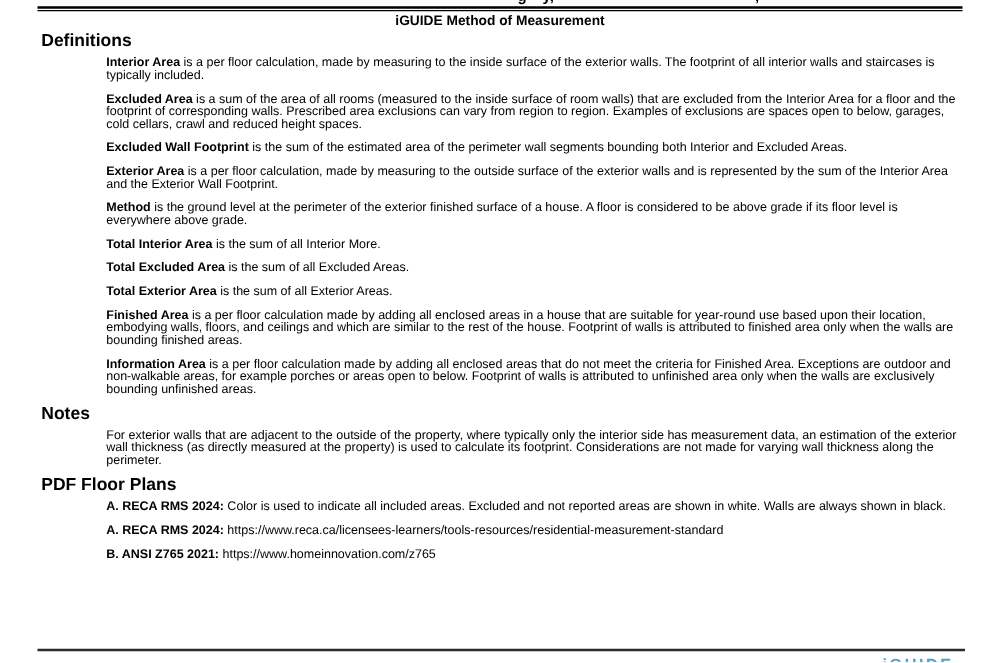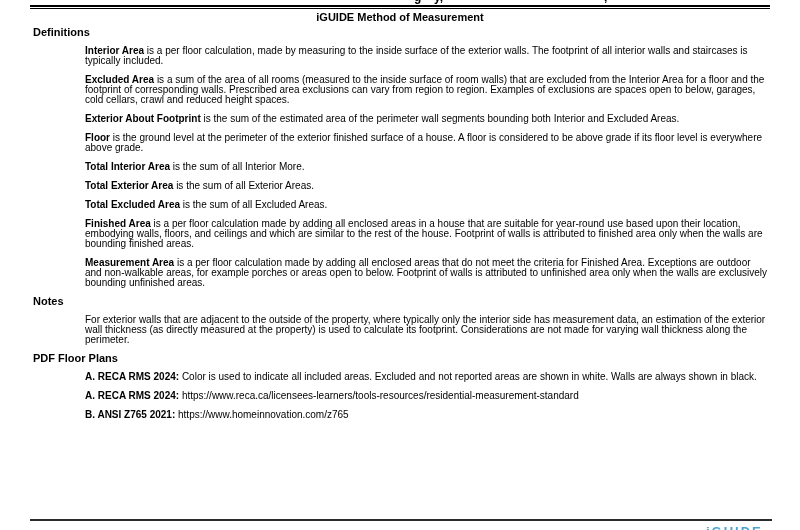--- a/index.html
+++ b/index.html
@@ -53,21 +53,21 @@
   }
   .doc-title {
     margin: 11px 0 0 0;
     text-align: center;
     font-size: 11px;
     font-weight: bold;
     line-height: 12px;
   }
   .section-heading {
     margin: 8px 30px 0 33px;
-    font-size: 11px;
+    font-size: 14px;
     font-weight: bold;
     line-height: 10px;
   }
   .section-heading.first {
     margin-top: 4px;
   }
   .para {
     margin: 9px 30px 0 85px;
     font-size: 10px;
     line-height: 10px;
@@ -119,34 +119,35 @@
   <div class="content">
 
     <div class="doc-title">iGUIDE Method of Measurement</div>
 
     <div class="section-heading first">Definitions</div>
 
     <p class="para"><span class="term">Interior Area</span><span> is a per floor calculation, made by measuring to the inside surface of the exterior walls. The footprint of all interior walls and staircases is typically included.</span></p>
 
     <p class="para"><span class="term">Excluded Area</span><span> is a sum of the area of all rooms (measured to the inside surface of room walls) that are excluded from the Interior Area for a floor and the footprint of corresponding walls. Prescribed area exclusions can vary from region to region. Examples of exclusions are spaces open to below, garages, cold cellars, crawl and reduced height spaces.</span></p>
 
-    <p class="para"><span class="term">Exterior About Footprint</span><span> is the sum of the estimated area of the perimeter wall segments bounding both Interior and Excluded Areas.</span></p>
+    <p class="para"><span class="term">Excluded Wall Footprint</span><span> is the sum of the estimated area of the perimeter wall segments bounding both Interior and Excluded Areas.</span></p>
 
+    <p class="para"><span class="term">Exterior Area</span><span> is a per floor calculation, made by measuring to the outside surface of the exterior walls and is represented by the sum of the Interior Area and the Exterior Wall Footprint.</span></p>
 
-    <p class="para"><span class="term">Floor</span><span> is the ground level at the perimeter of the exterior finished surface of a house. A floor is considered to be above grade if its floor level is everywhere above grade.</span></p>
+    <p class="para"><span class="term">Method</span><span> is the ground level at the perimeter of the exterior finished surface of a house. A floor is considered to be above grade if its floor level is everywhere above grade.</span></p>
 
     <p class="para"><span class="term">Total Interior Area</span><span> is the sum of all Interior More.</span></p>
 
+    <p class="para"><span class="term">Total Excluded Area</span><span> is the sum of all Excluded Areas.</span></p>
+
     <p class="para"><span class="term">Total Exterior Area</span><span> is the sum of all Exterior Areas.</span></p>
-
-    <p class="para"><span class="term">Total Excluded Area</span><span> is the sum of all Excluded Areas.</span></p>
 
     <p class="para"><span class="term">Finished Area</span><span> is a per floor calculation made by adding all enclosed areas in a house that are suitable for year-round use based upon their location, embodying walls, floors, and ceilings and which are similar to the rest of the house. Footprint of walls is attributed to finished area only when the walls are bounding finished areas.</span></p>
 
-    <p class="para"><span class="term">Measurement Area</span><span> is a per floor calculation made by adding all enclosed areas that do not meet the criteria for Finished Area. Exceptions are outdoor and non-walkable areas, for example porches or areas open to below. Footprint of walls is attributed to unfinished area only when the walls are exclusively bounding unfinished areas.</span></p>
+    <p class="para"><span class="term">Information Area</span><span> is a per floor calculation made by adding all enclosed areas that do not meet the criteria for Finished Area. Exceptions are outdoor and non-walkable areas, for example porches or areas open to below. Footprint of walls is attributed to unfinished area only when the walls are exclusively bounding unfinished areas.</span></p>
 
     <div class="section-heading">Notes</div>
 
     <p class="para"><span class="term"></span><span>For exterior walls that are adjacent to the outside of the property, where typically only the interior side has measurement data, an estimation of the exterior wall thickness (as directly measured at the property) is used to calculate its footprint. Considerations are not made for varying wall thickness along the perimeter.</span></p>
 
 
 
     <div class="section-heading">PDF Floor Plans</div>
 
     <p class="para"><span class="term">A. RECA RMS 2024:</span><span> Color is used to indicate all included areas. Excluded and not reported areas are shown in white. Walls are always shown in black.</span></p>

